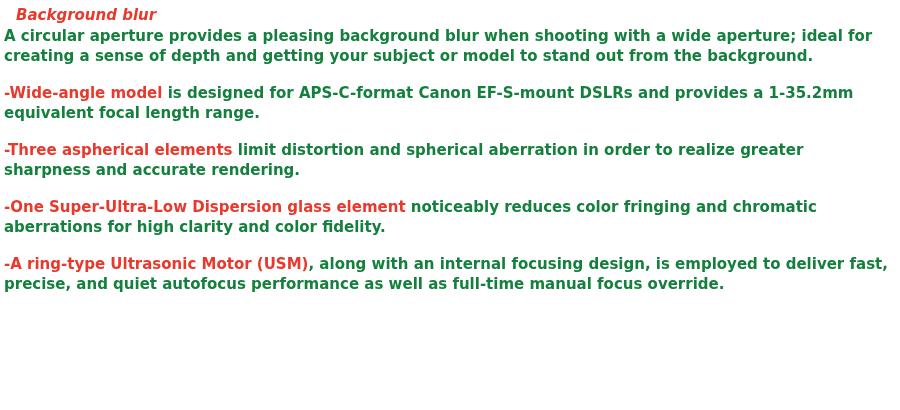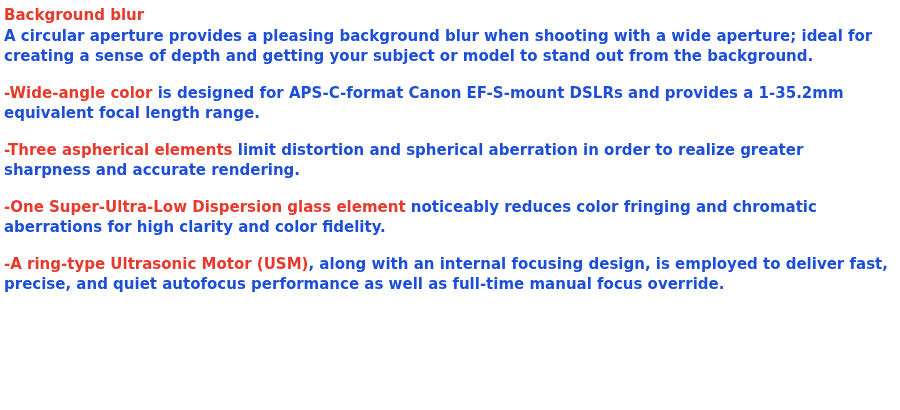--- a/index.html
+++ b/index.html
@@ -18,52 +18,53 @@
     box-sizing: border-box;
     width: 900px;
     height: 410px;
     padding: 6px 10px 0 4px;
   }
   .heading {
     color: #e8392c;
     font-weight: bold;
     font-size: 15px;
     line-height: 19px;
-    margin: 0 0 1px 0;
+    margin: 0 0 1px 12px;
+    font-style: italic;
   }
   .para {
     font-size: 15px;
     font-weight: bold;
     line-height: 20px;
     margin: 0 0 17px 0;
     color: #000000;
   }
   .para:last-child {
     margin-bottom: 8px;
   }
   .hl {
     color: #e8392c;
   }
   .blk {
-    color: #1d4ed8;
+    color: #15803d;
   }
 </style>
 </head>
 <body>
 
 <div class="page">
 
   <div class="heading">Background blur</div>
 
   <p class="para">
     <span class="blk">A circular aperture provides a pleasing background blur when shooting with a wide aperture; ideal for creating a sense of depth and getting your subject or model to stand out from the background.</span>
   </p>
 
   <p class="para">
-    <span class="hl">-Wide-angle color</span><span class="blk"> is designed for APS-C-format Canon EF-S-mount DSLRs and provides a 1-35.2mm equivalent focal length range.</span>
+    <span class="hl">-Wide-angle model</span><span class="blk"> is designed for APS-C-format Canon EF-S-mount DSLRs and provides a 1-35.2mm equivalent focal length range.</span>
   </p>
 
   <p class="para">
     <span class="hl">-Three aspherical elements</span><span class="blk"> limit distortion and spherical aberration in order to realize greater sharpness and accurate rendering.</span>
   </p>
 
   <p class="para">
     <span class="hl">-One Super-Ultra-Low Dispersion glass element</span><span class="blk"> noticeably reduces color fringing and chromatic aberrations for high clarity and color fidelity.</span>
   </p>
 

